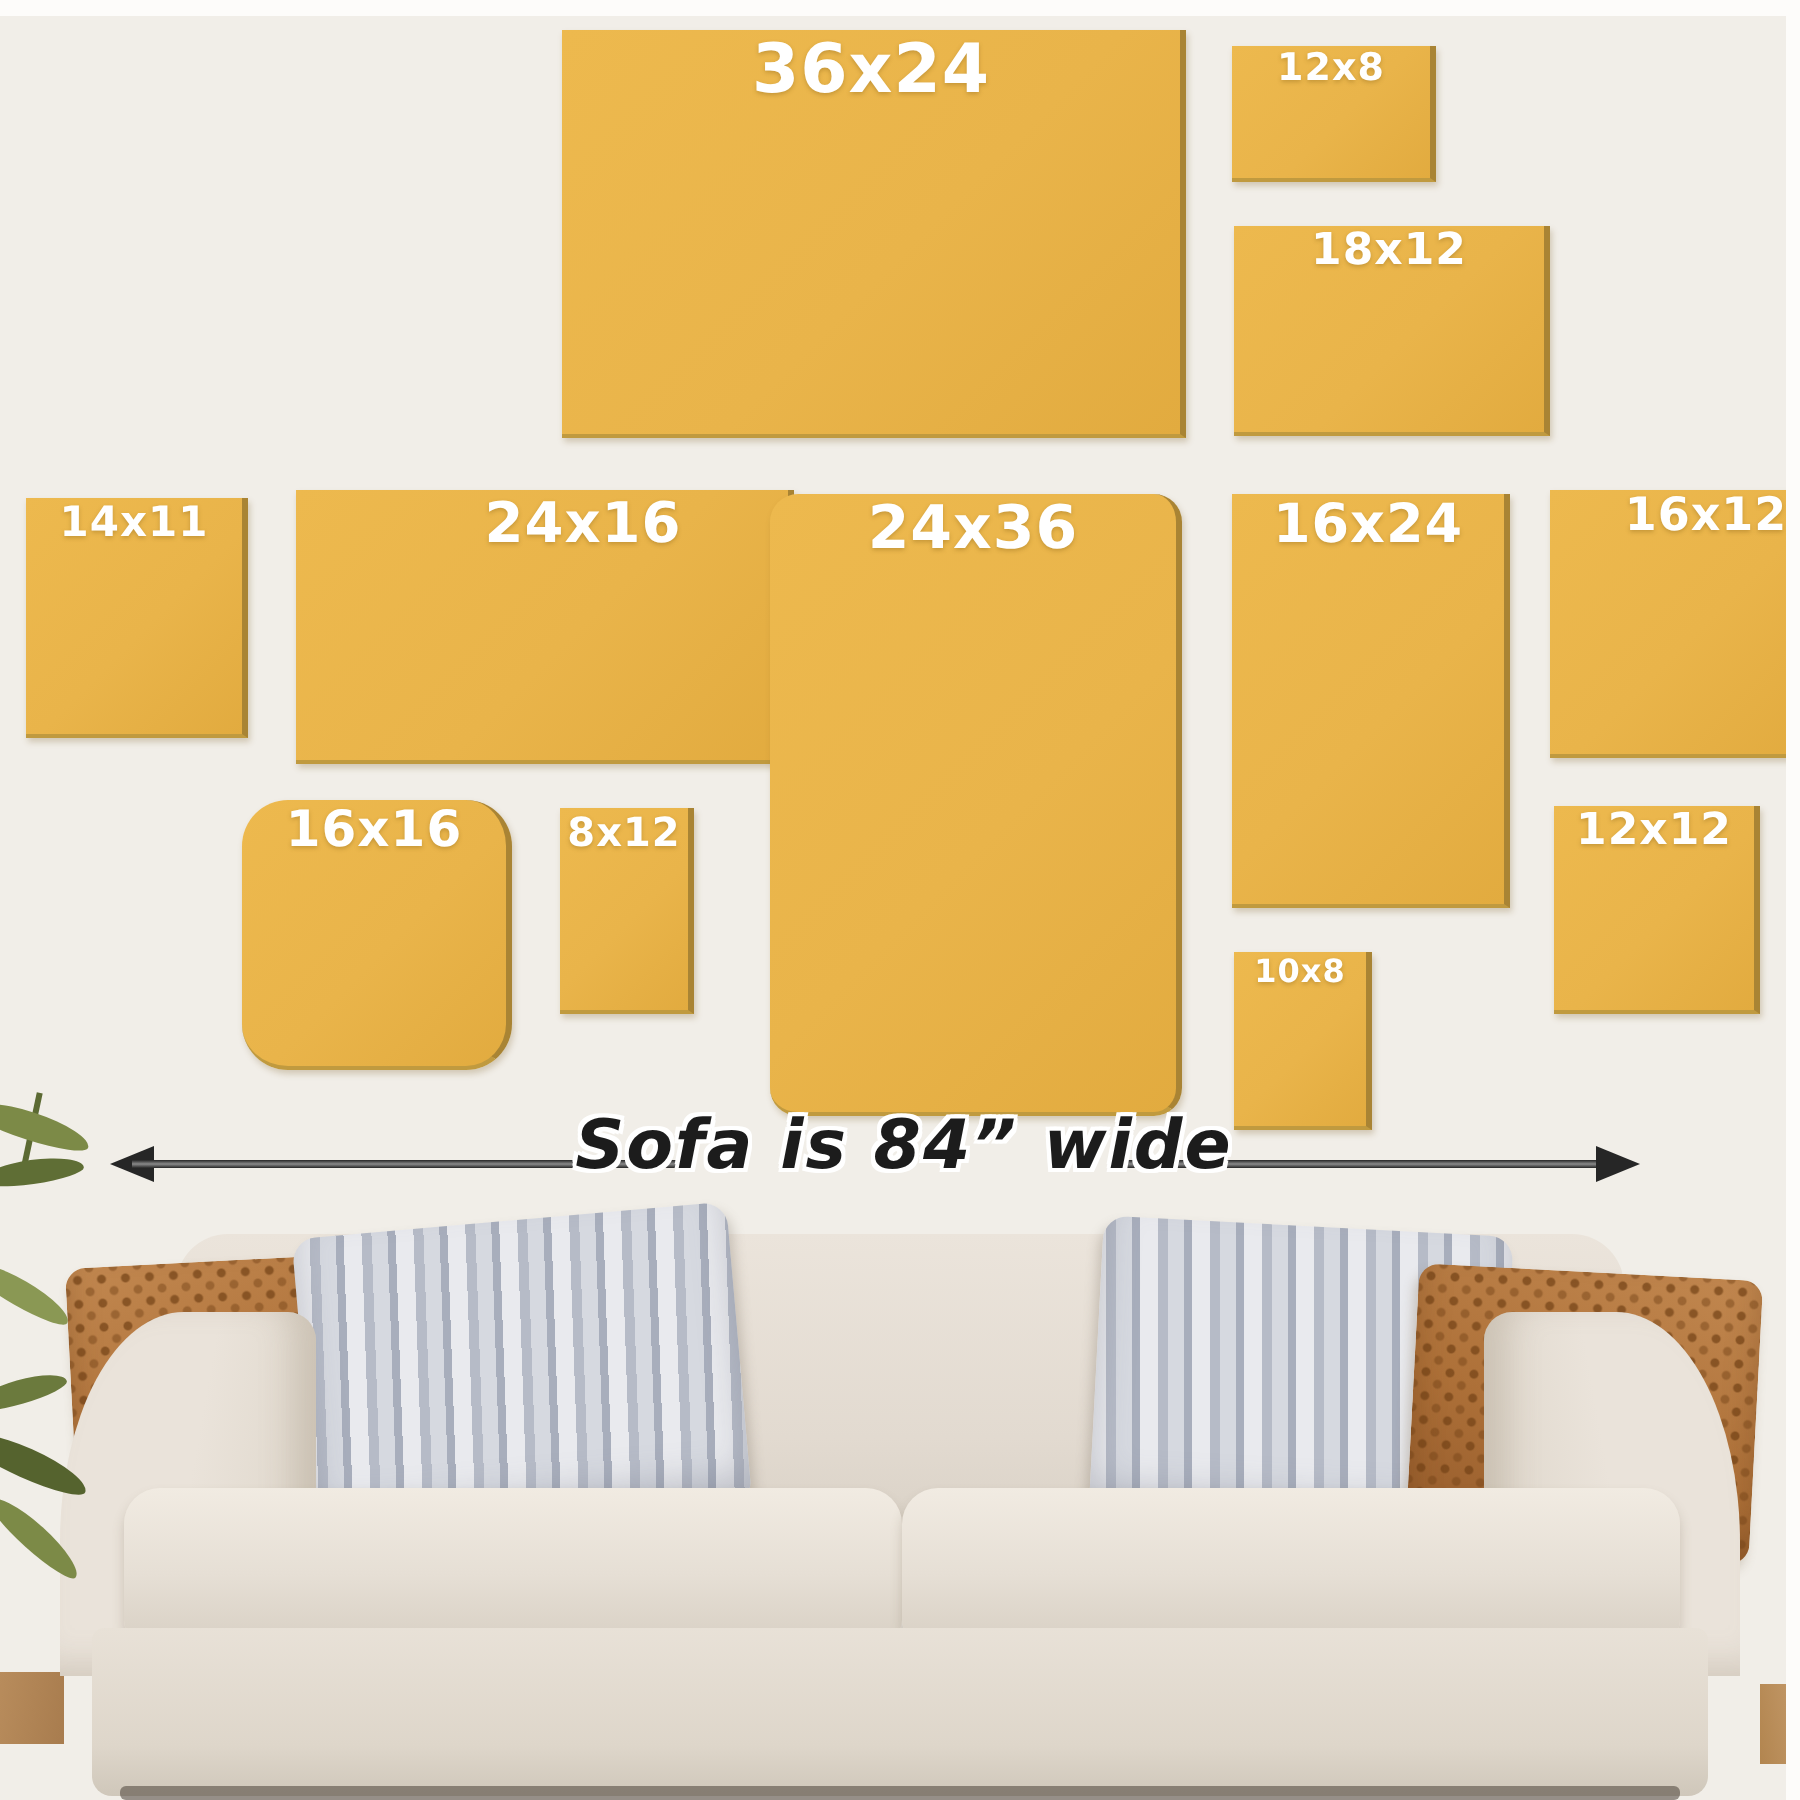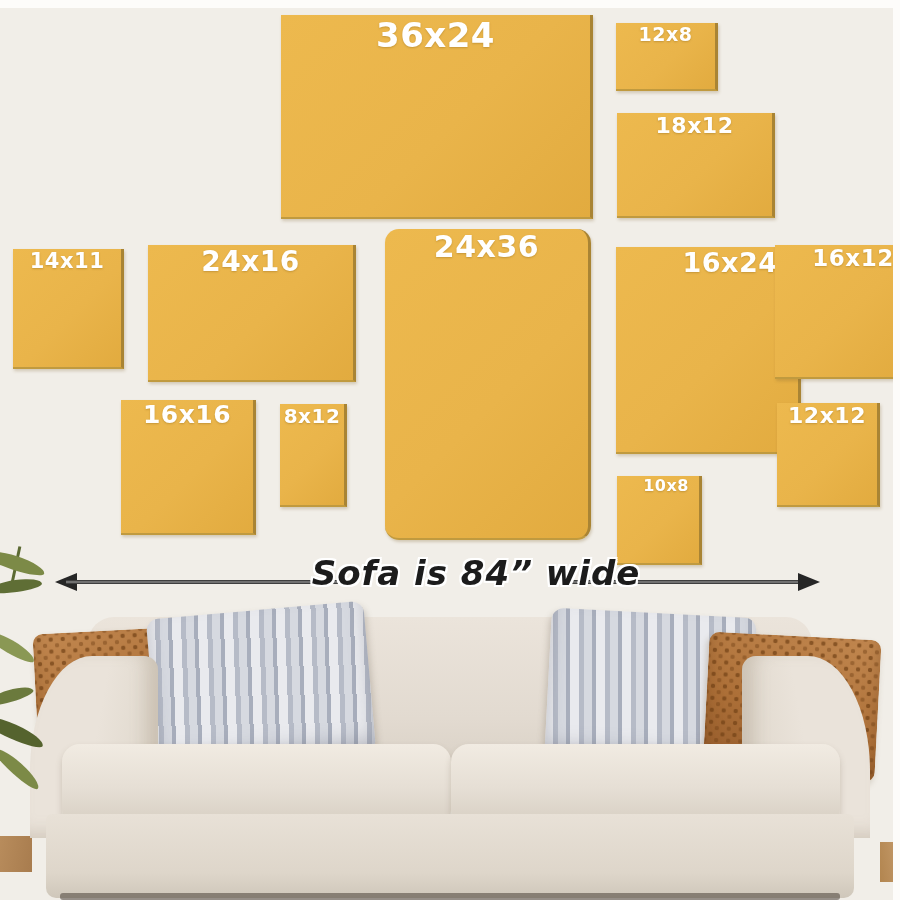--- a/index.html
+++ b/index.html
@@ -23,40 +23,40 @@
   }
   .flabel{
     color:#ffffff;font-weight:bold;letter-spacing:.5px;
     text-shadow:0 1px 2px rgba(150,110,30,.45);
   }
   .f0{left:147px;top:63px;width:103px;height:154px;font-size:21px;}
   .f1{left:281px;top:15px;width:309px;height:202px;font-size:34px;}
   .f2{left:616px;top:23px;width:99px;height:66px;font-size:19px;}
   .f3{left:617px;top:113px;width:155px;height:103px;font-size:22px;}
   .f4{left:13px;top:249px;width:108px;height:118px;font-size:21px;}
-  .f5{left:148px;top:245px;width:205px;height:135px;font-size:28px;}
-  .f6{left:121px;top:400px;width:132px;height:133px;font-size:25px;}
+  .f5{left:148px;top:245px;width:205px;height:135px;font-size:28px;padding-left:41px;}
+  .f6{left:121px;top:400px;width:132px;height:133px;font-size:25px;border-radius:23px;}
   .f7{left:280px;top:404px;width:64px;height:101px;font-size:20px;}
-  .f8{left:385px;top:229px;width:203px;height:309px;font-size:30px;border-radius:14px;}
-  .f9{left:616px;top:247px;width:136px;height:205px;font-size:27px;padding-left:46px;}
-  .f10{left:617px;top:476px;width:66px;height:87px;font-size:16px;padding-left:16px;}
+  .f8{left:385px;top:247px;width:203px;height:309px;font-size:30px;border-radius:14px;}
+  .f9{left:616px;top:247px;width:136px;height:205px;font-size:27px;}
+  .f10{left:617px;top:476px;width:66px;height:87px;font-size:16px;}
   .f11{left:775px;top:245px;width:102px;height:132px;font-size:23px;padding-left:27px;}
   .f12{left:777px;top:403px;width:100px;height:102px;font-size:22px;}
 
   
   .aline{position:absolute;height:4px;z-index:8;
     background:linear-gradient(#262626,#8a8a8a 50%,#262626);}
   .aline.l{left:66px;top:580px;width:272px;}
   .aline.r{left:562px;top:580px;width:248px;}
   .ah{position:absolute;width:0;height:0;z-index:8;
     border-top:9px solid transparent;border-bottom:9px solid transparent;}
   .ah.left{left:55px;top:573px;border-right:22px solid #262626;}
   .ah.right{left:798px;top:573px;border-left:22px solid #262626;}
   .caption{
-    position:absolute;left:476px;top:553px;transform:translateX(-50%);
+    position:absolute;left:452px;top:553px;transform:translateX(-50%);
     z-index:9;white-space:nowrap;
     font-family:"DejaVu Sans","Liberation Sans",sans-serif;
     font-style:italic;font-weight:700;font-size:34px;color:#1c1c1c;letter-spacing:1px;
     text-shadow:-2px -2px 0 #fff,2px -2px 0 #fff,-2px 2px 0 #fff,2px 2px 0 #fff,0 2px 0 #fff,0 -2px 0 #fff,2px 0 0 #fff,-2px 0 0 #fff;
   }
 
   
   .sofa-back{position:absolute;left:88px;top:617px;width:724px;height:170px;z-index:10;
     background:linear-gradient(#ebe4db 0%,#e2dad0 60%,#d6cec2 100%);
     border-radius:26px 26px 0 0;}

